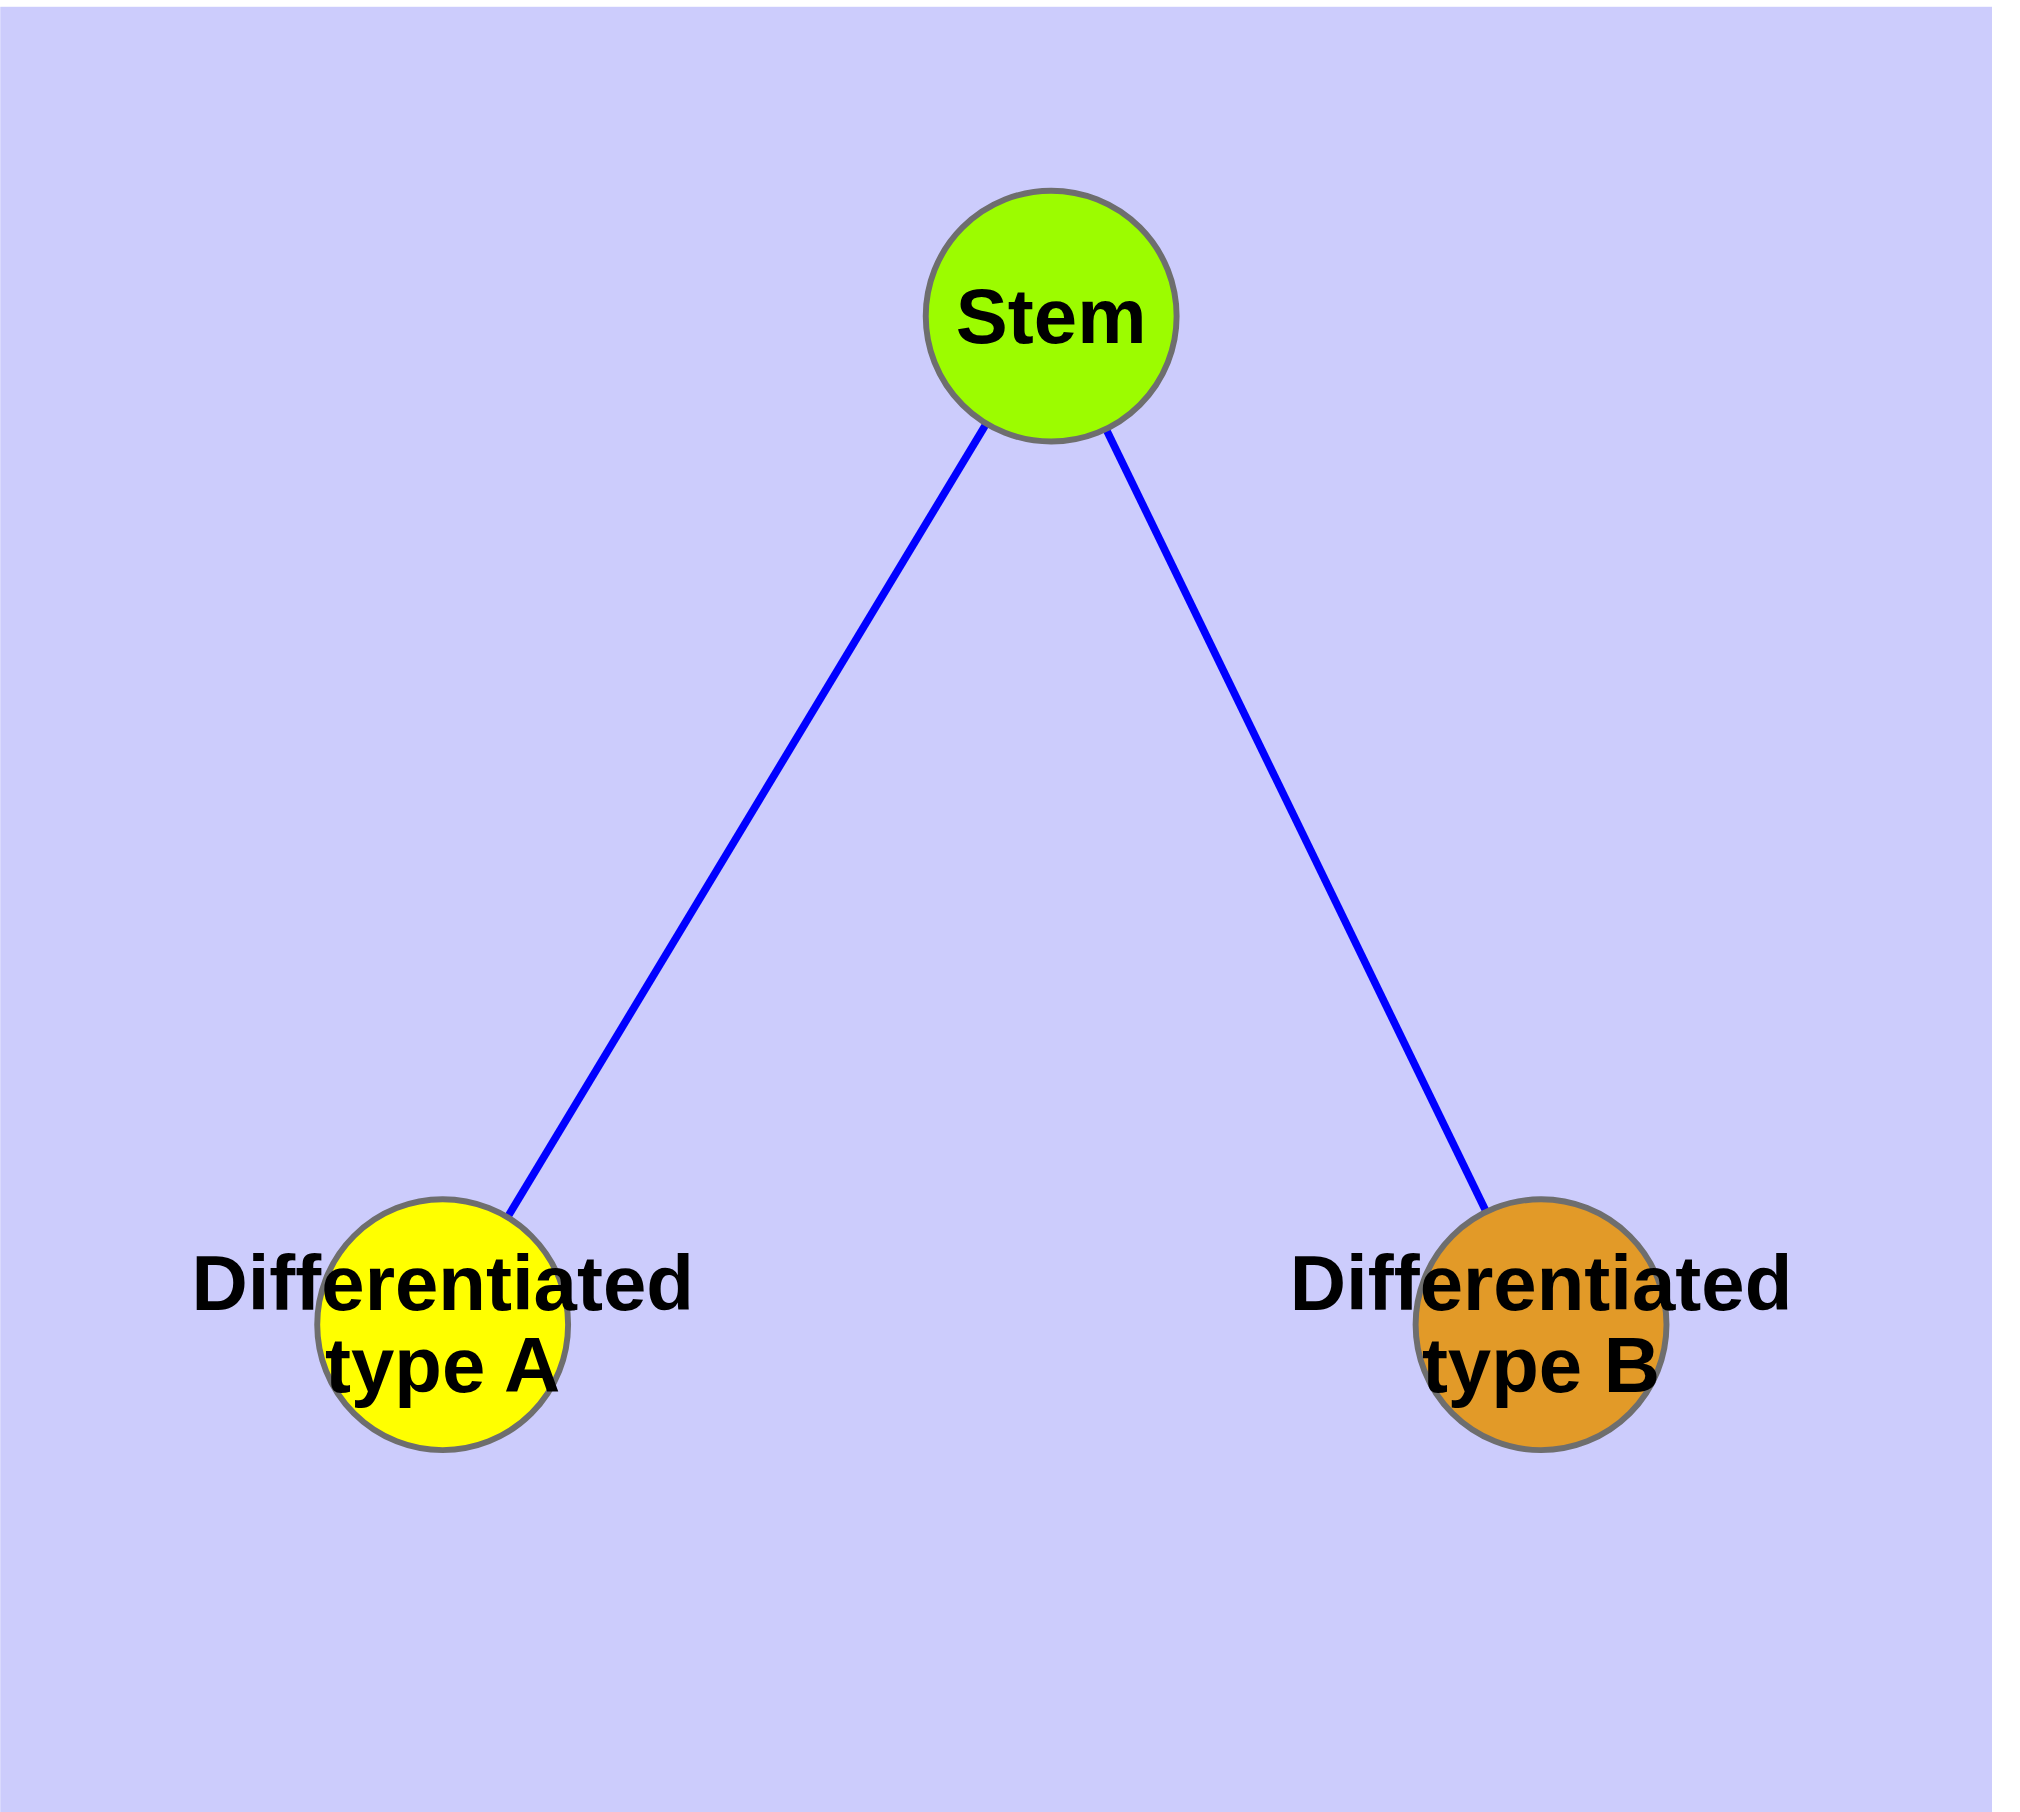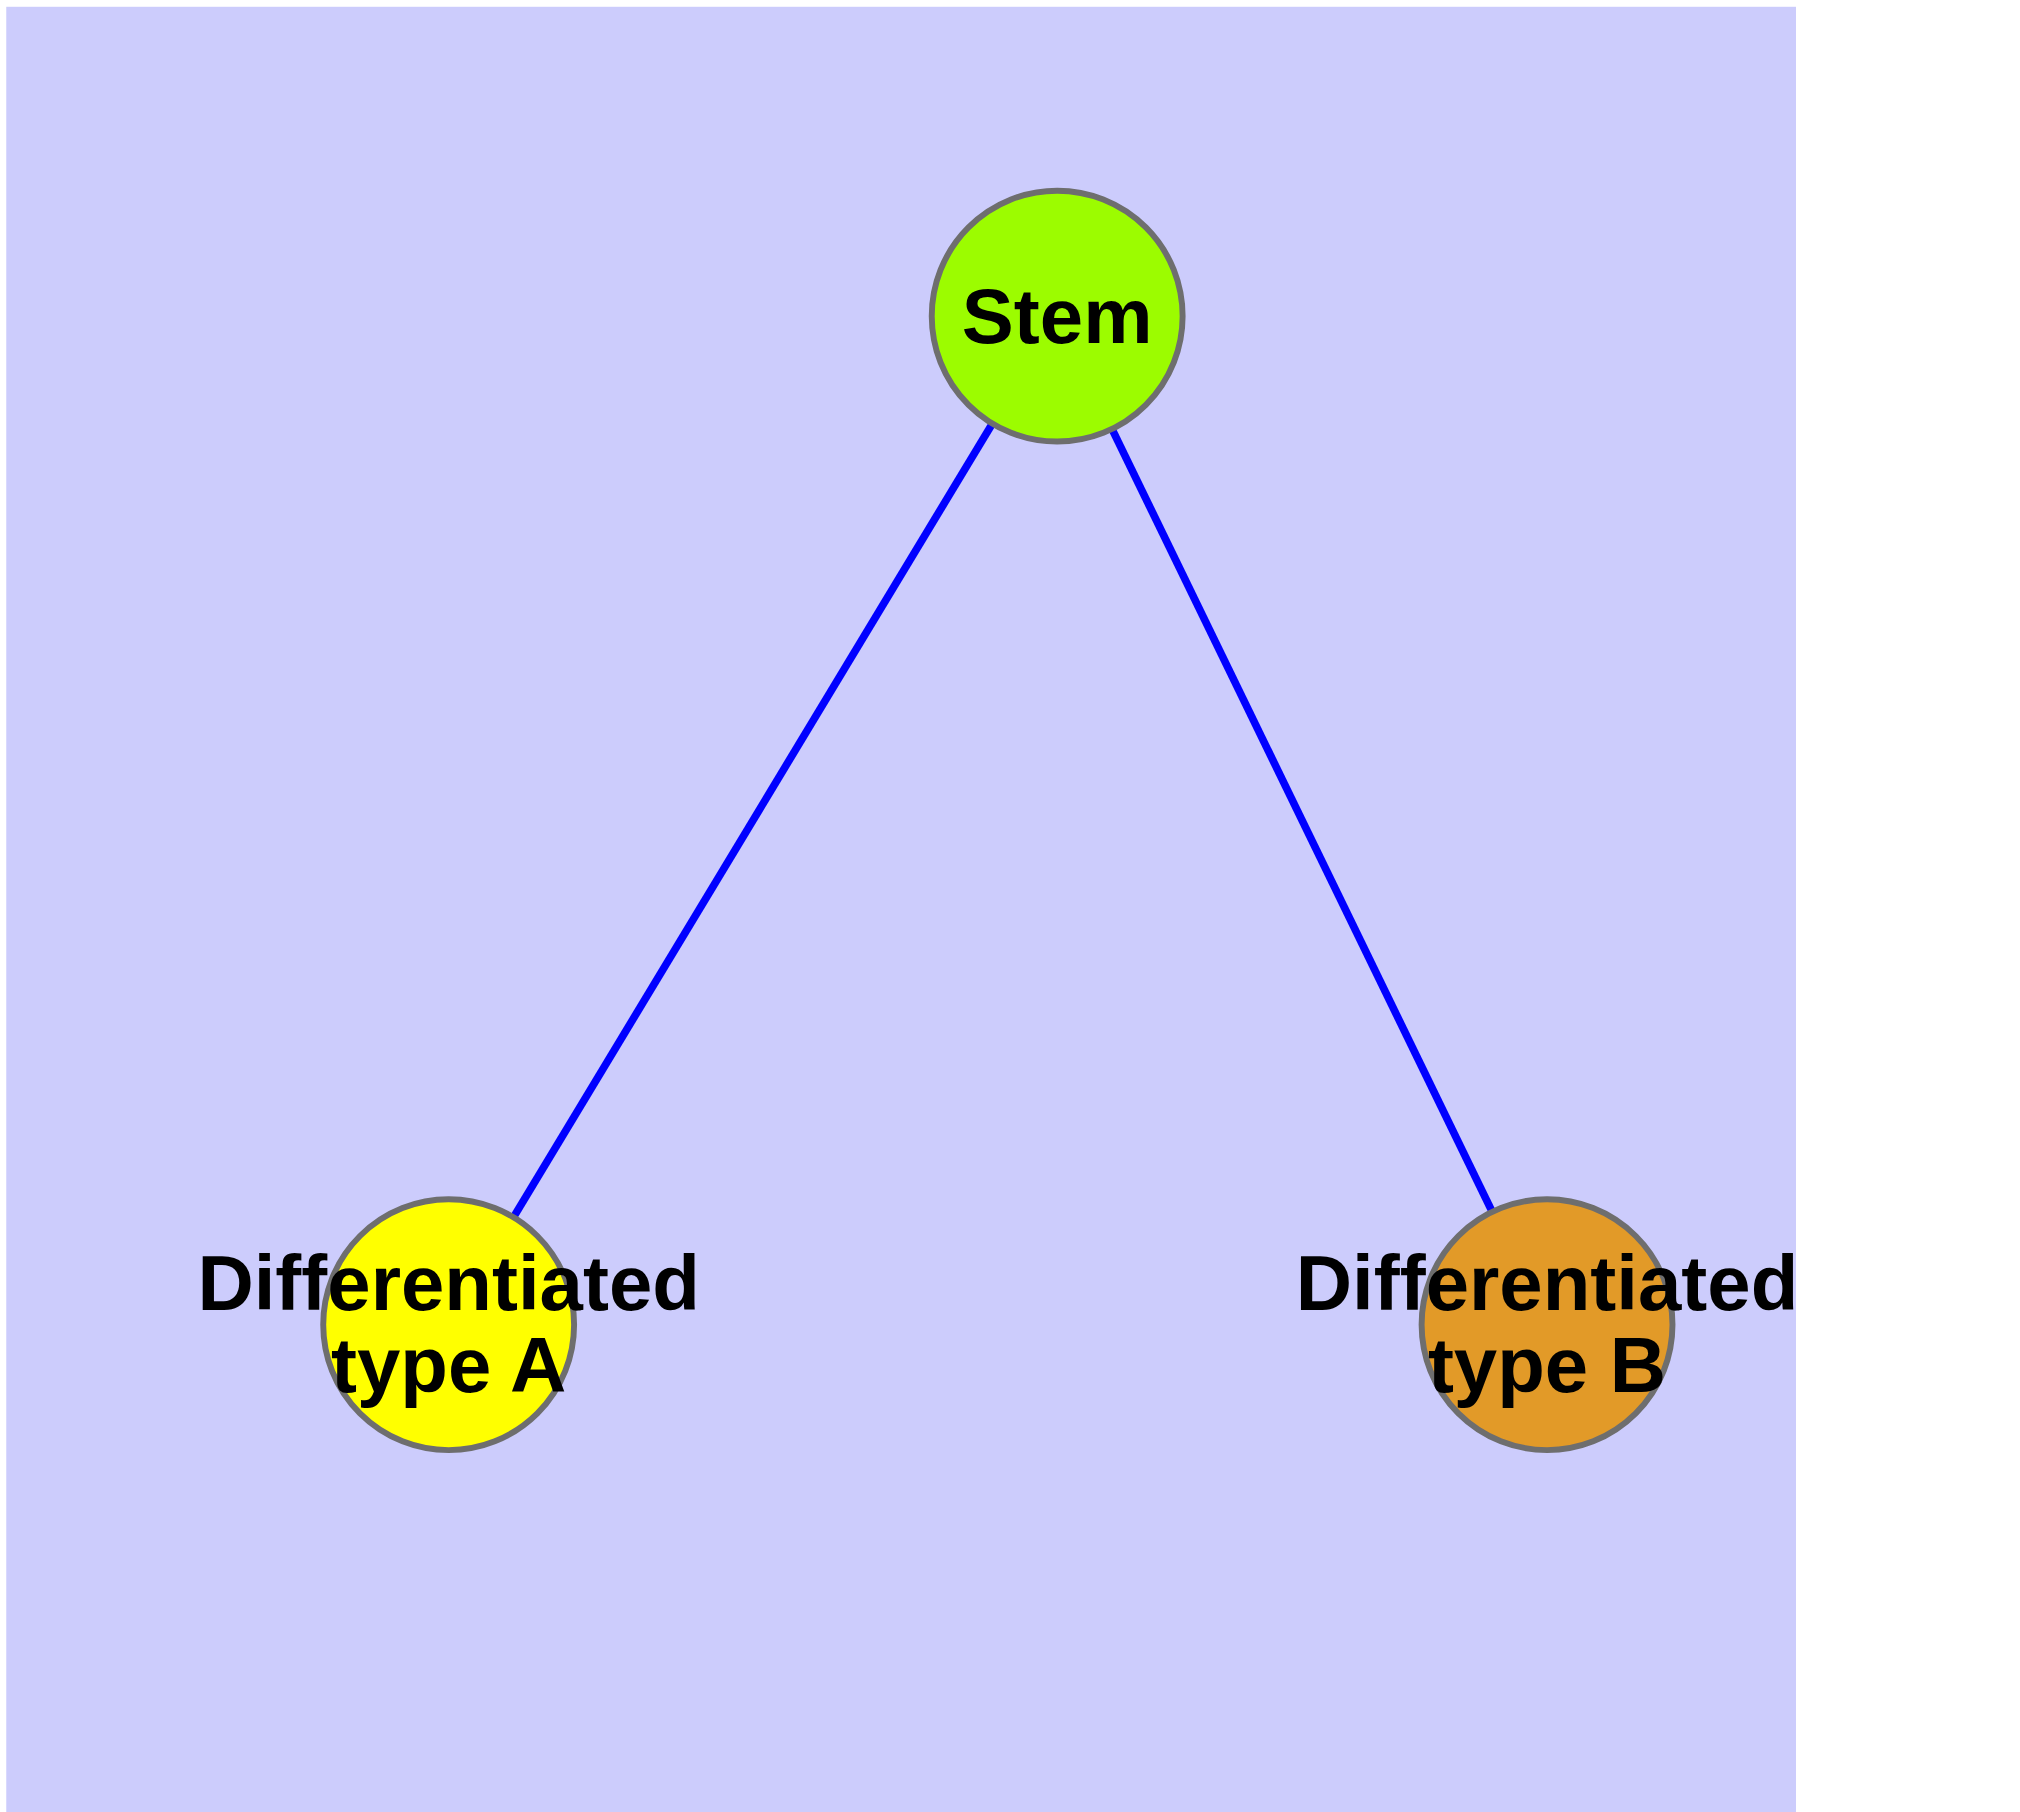--- a/index.html
+++ b/index.html
@@ -38,21 +38,21 @@
     paint-order: normal;
     white-space: pre;
   }
   .edge-line {
     stroke-linecap: butt;
   }
 </style>
 </head>
 <body>
 
-<div id="canvas-wrap" style="width: 1790px; height: 1812px; background: rgb(255, 255, 255); margin-left: 6px;">
+<div id="canvas-wrap" style="width: 1992px; height: 1812px; background: rgb(255, 255, 255);">
   <svg id="graph-svg" viewBox="0 0 2384 2138" xmlns="http://www.w3.org/2000/svg">
 
     <rect id="outer-bg" x="0" y="0" width="2384" height="2138" fill="#ffffff"></rect>
 
     <rect id="plot-bg" x="0" y="8" width="2384" height="2130" fill="#ccccfc"></rect>
 
     <g id="edges-layer">
       <line class="edge-line" id="edge-0" x1="1240" y1="373" x2="522" y2="1563" stroke="#0000ff" stroke-width="9"></line>
       <line class="edge-line" id="edge-1" x1="1240" y1="373" x2="1818" y2="1563" stroke="#0000ff" stroke-width="9"></line>
     </g>

